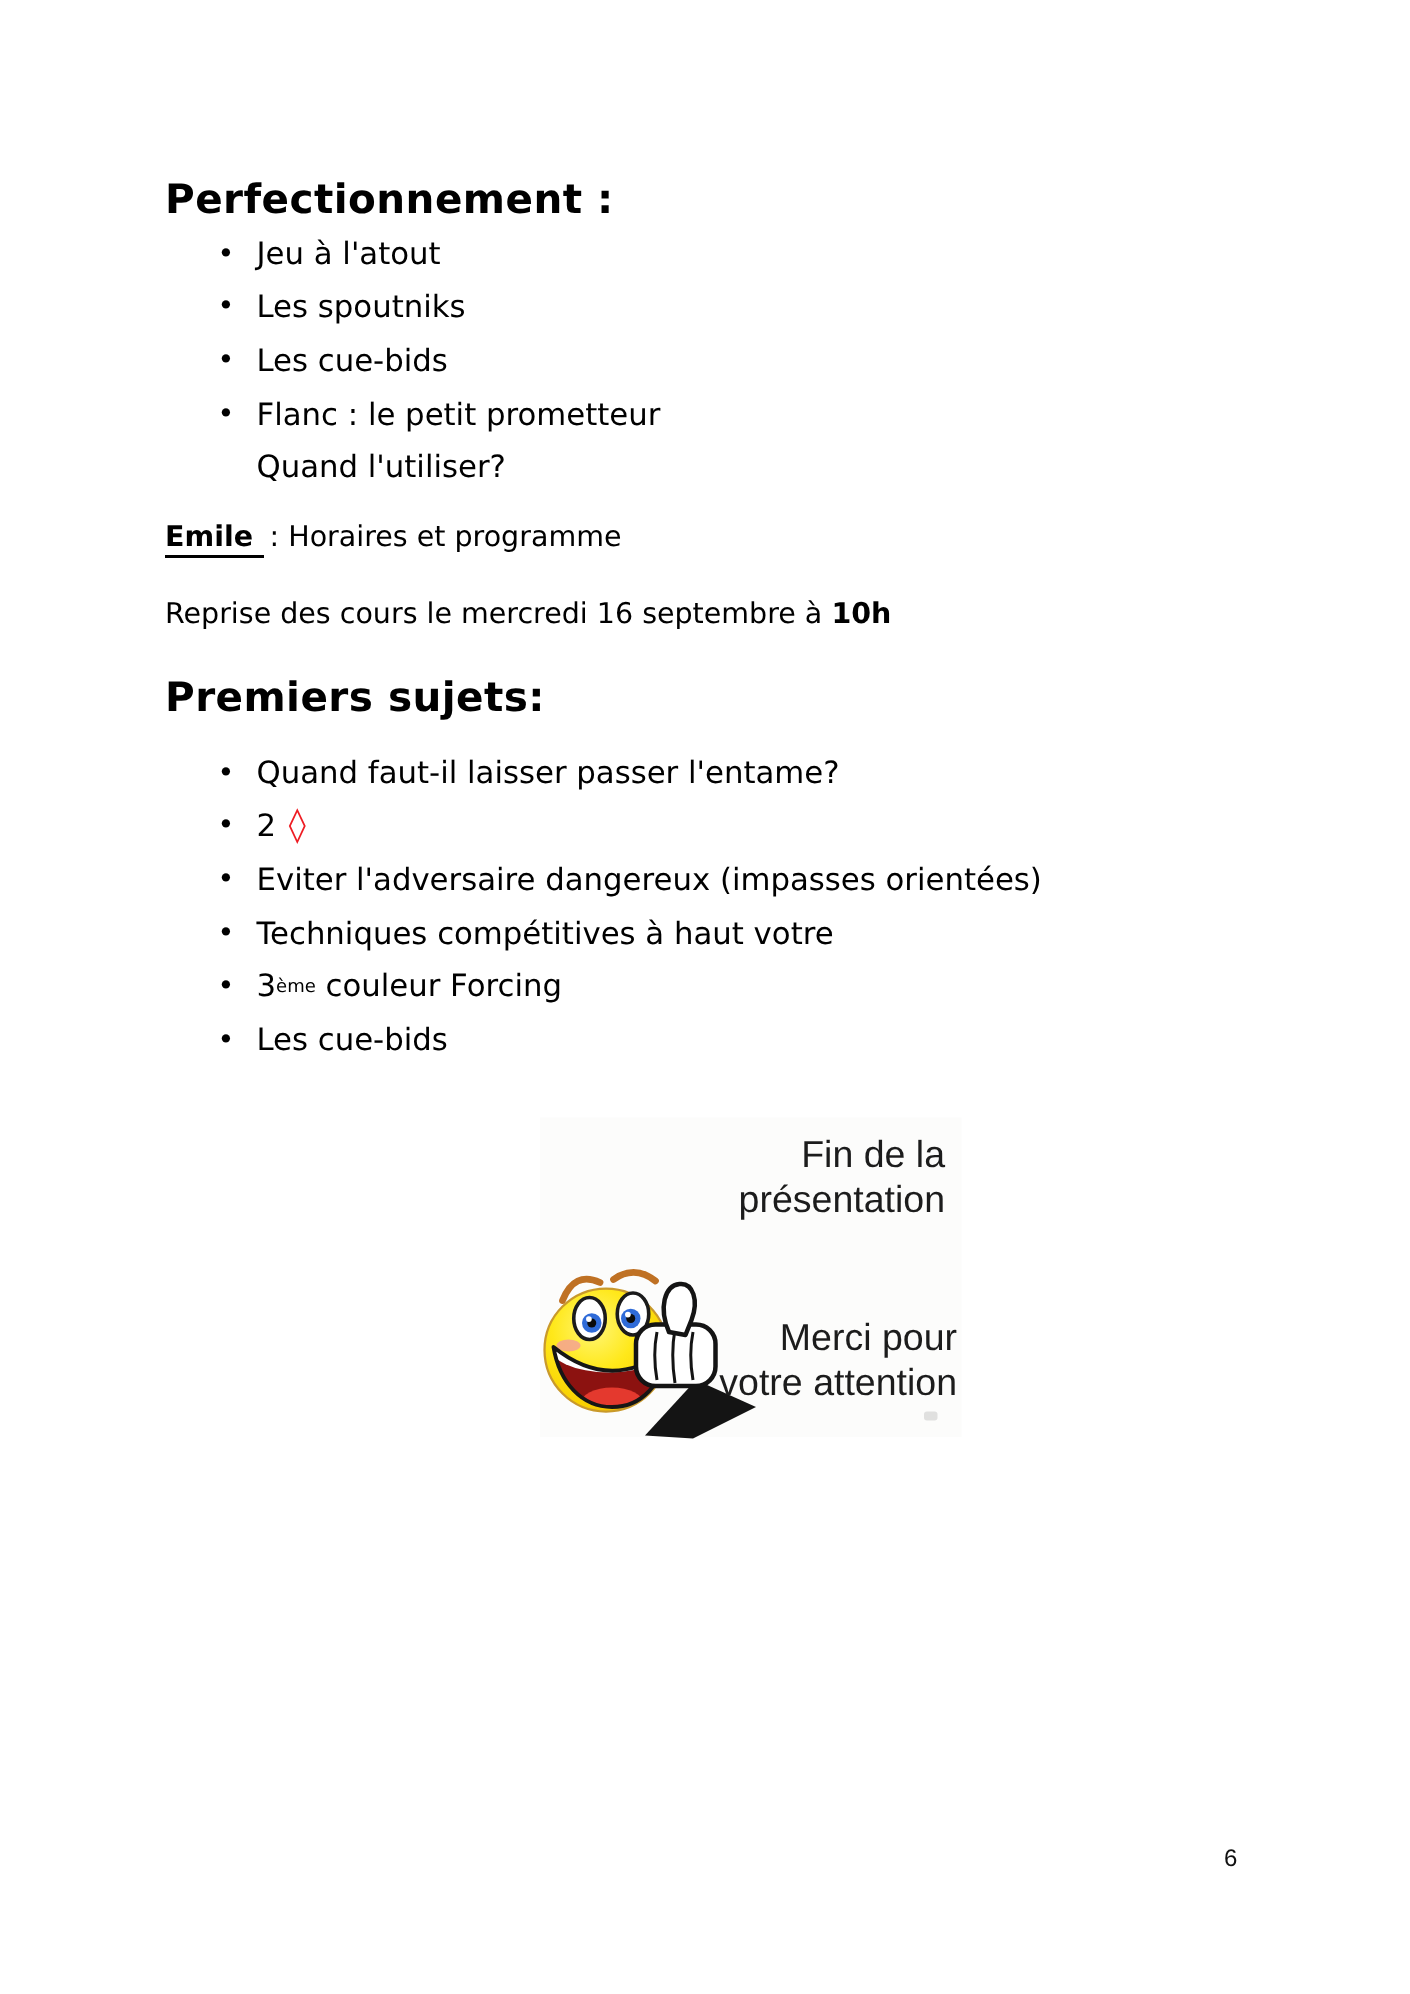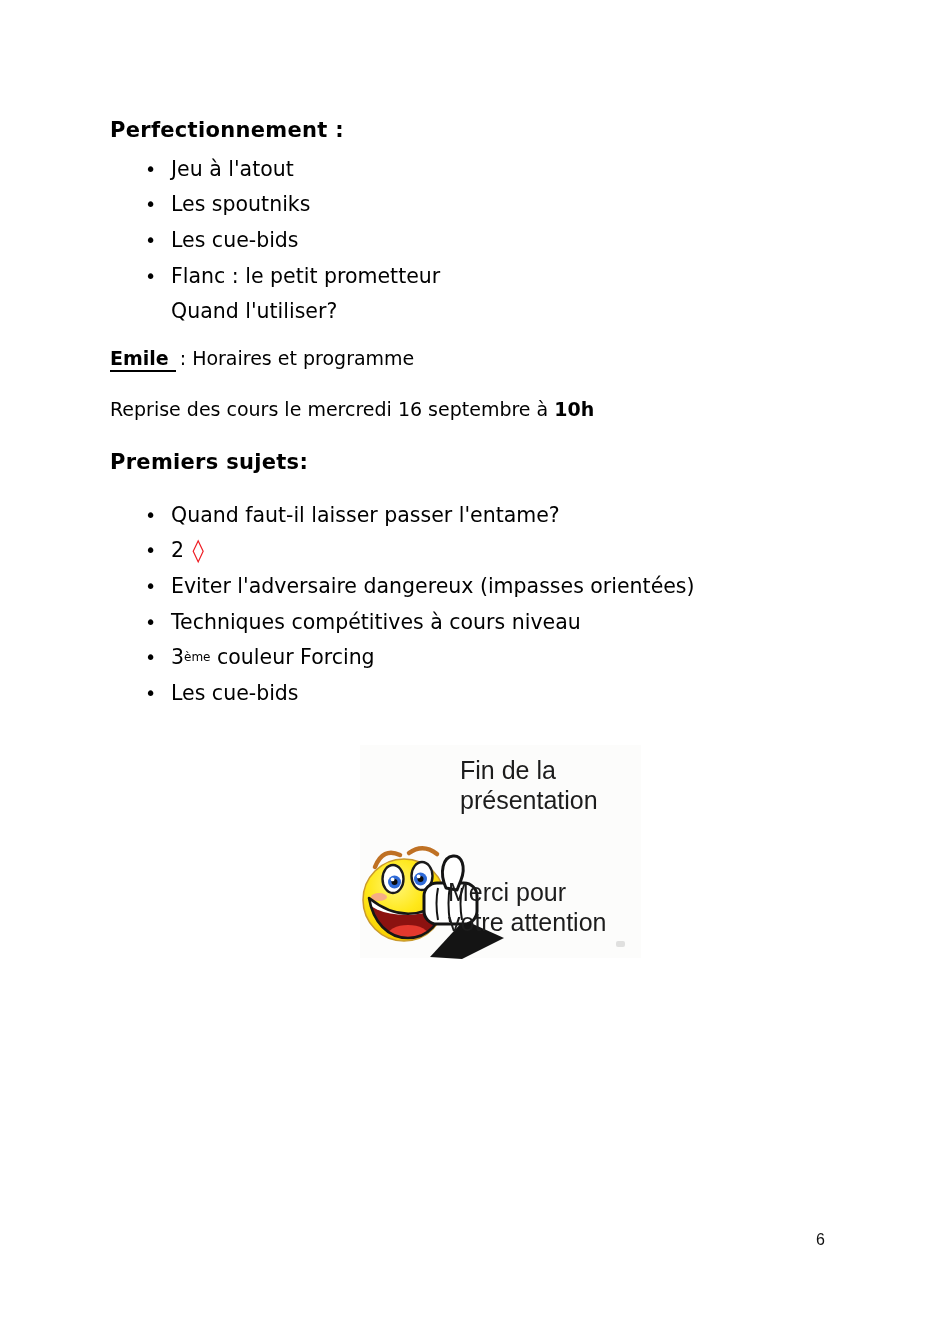--- a/index.html
+++ b/index.html
@@ -7,21 +7,21 @@
     position:relative;
     width:940px;height:1329px;
     background:#ffffff;
     color:#000;
     font-family:"DejaVu Sans",sans-serif;
     overflow:hidden;
   }
   .b{font-weight:bold;}
   .heading{
     position:absolute;left:110px;
-    font-size:21px;font-weight:bold;letter-spacing:.3px;
+    font-size:27px;font-weight:bold;letter-spacing:.3px;
   }
   .para{
     position:absolute;left:110px;
     font-size:19px;
   }
   .list{position:absolute;left:145px;}
   .row{
     display:flex;align-items:center;
     height:35.6px;
     font-size:20.5px;
@@ -46,21 +46,21 @@
   sup.exp{font-size:12px;vertical-align:9px;letter-spacing:0;}
   .figure{
     position:absolute;left:360px;top:745px;width:281px;height:213px;
     background:#fcfcfb;
   }
   .cap{
     position:absolute;
     font-family:"Liberation Sans",sans-serif;
     color:#1c1c1c;
     font-size:25px;line-height:30px;
-    text-align:left;
+    text-align:right;
     white-space:nowrap;
   }
   .cap-top{left:100px;top:10px;width:170px;}
   .cap-bottom{left:88px;top:132px;width:190px;}
   .smiley{position:absolute;left:0px;top:93px;}
   .watermark{
     position:absolute;left:256px;top:196px;width:9px;height:6px;
     background:#c9c9c9;opacity:.55;border-radius:2px;
   }
   .page-num{
@@ -117,21 +117,21 @@
     <div class="row">
       <span class="bullet">•</span>
       <span>2 </span><span class="diamond">◊</span>
     </div>
     <div class="row">
       <span class="bullet">•</span>
       <span>Eviter l'adversaire dangereux (impasses orientées)</span>
     </div>
     <div class="row">
       <span class="bullet">•</span>
-      <span>Techniques compétitives à cours niveau</span>
+      <span>Techniques compétitives à haut votre</span>
     </div>
     <div class="row">
       <span class="bullet">•</span>
       <span>3</span><sup class="exp">ème</sup><span> couleur Forcing</span>
     </div>
     <div class="row">
       <span class="bullet">•</span>
       <span>Les cue-bids</span>
     </div>
   </div>

